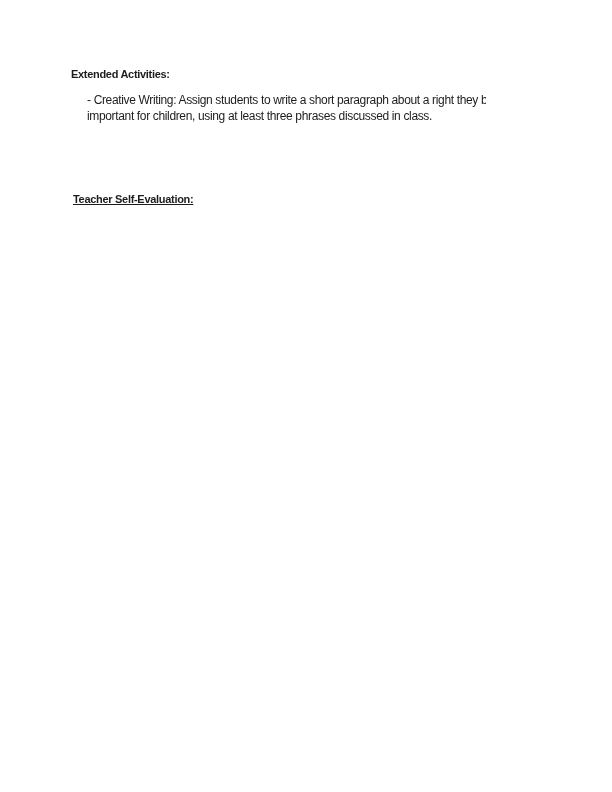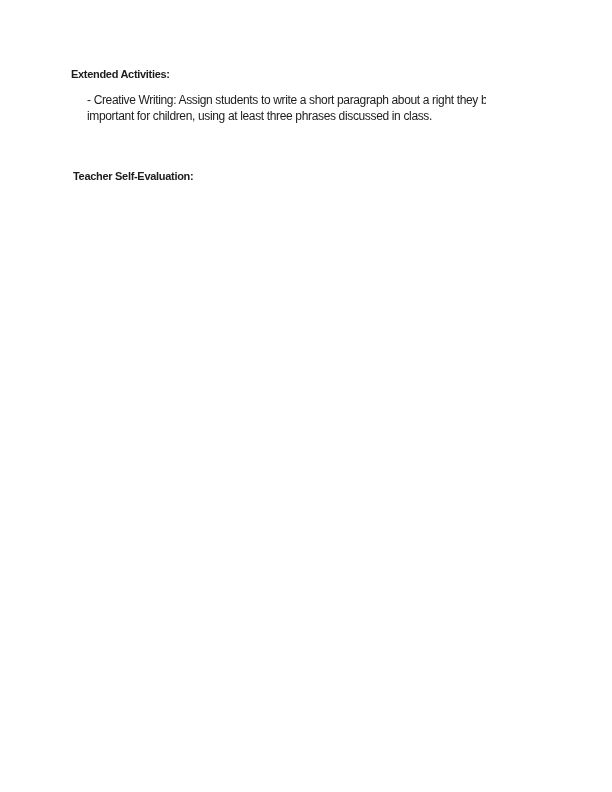--- a/index.html
+++ b/index.html
@@ -22,22 +22,23 @@
   }
   .doc-heading {
     font-size: 11px;
     font-weight: bold;
     line-height: 16px;
     letter-spacing: -0.3px;
     margin: 0 0 10px 0;
     white-space: pre;
   }
   .doc-heading.teacher {
-    margin-top: 44px;
+    margin-top: 67px;
     padding-left: 2px;
+    text-decoration: underline;
   }
   .para {
     font-size: 12px;
     font-weight: normal;
     line-height: 16px;
     letter-spacing: -0.35px;
     margin: 0 0 9px 16px;
     white-space: pre;
   }
 </style>

